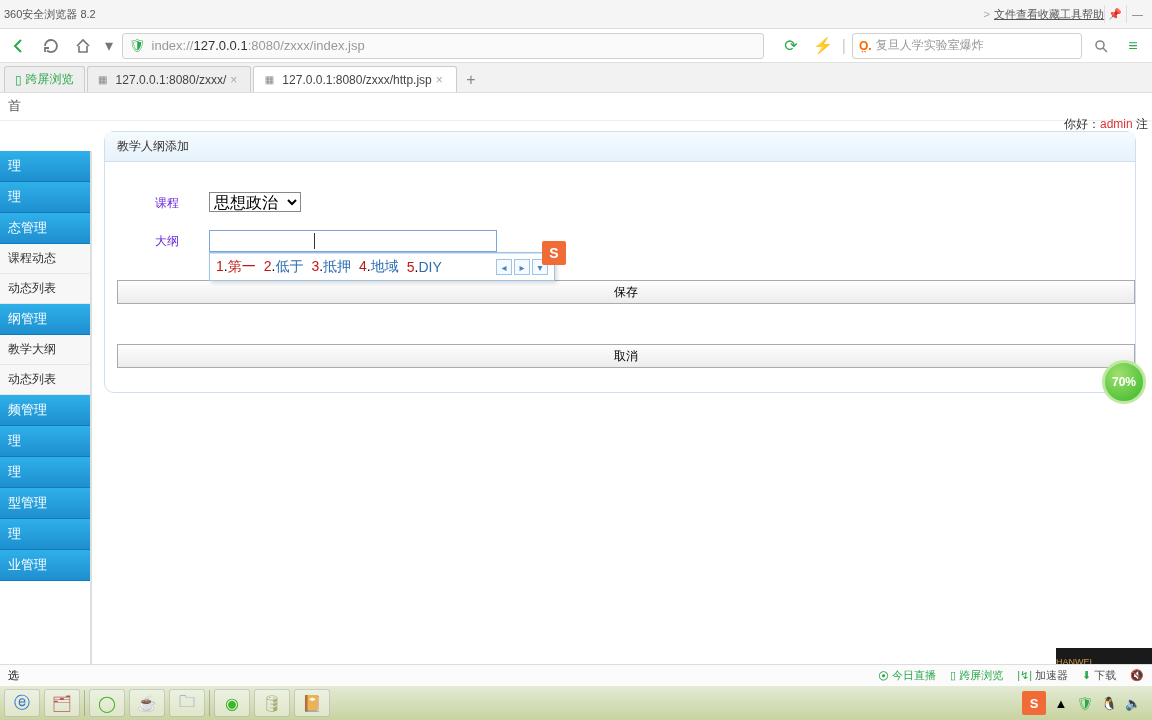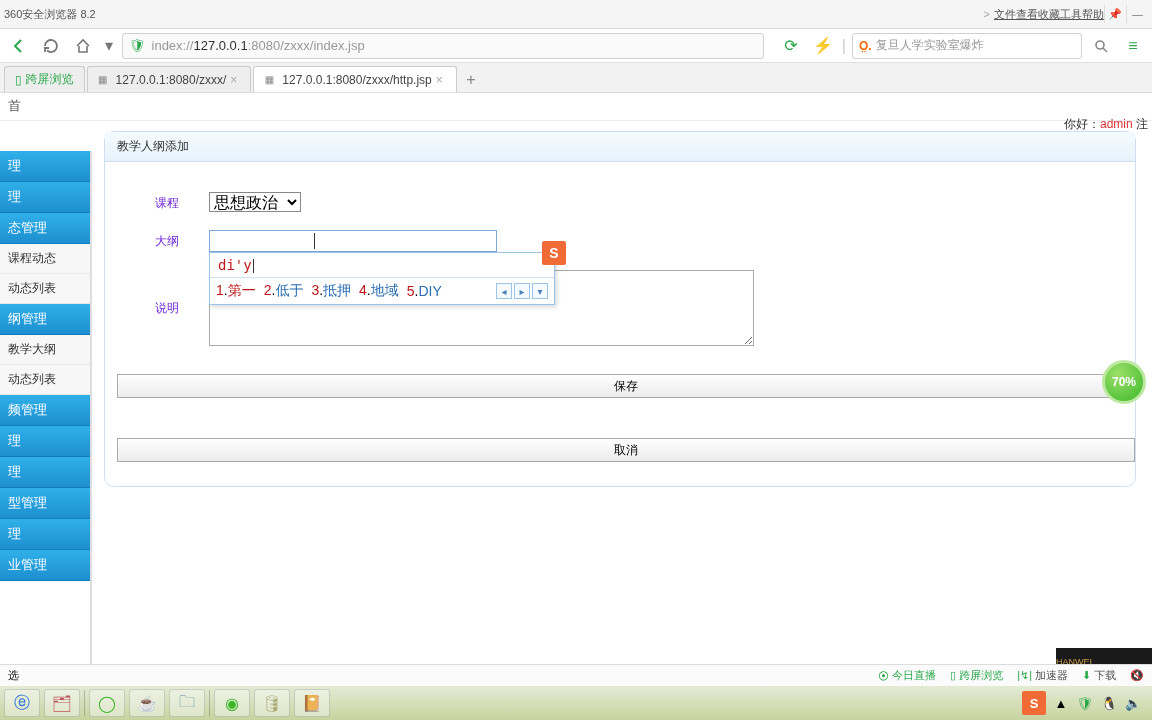--- a/index.html
+++ b/index.html
@@ -205,39 +205,34 @@
           </select>
         </div>
         <div class="row">
           <label>大纲</label>
           <div class="txt-wrap">
             <input class="text-input" style="">
             <span class="caret"></span>
             
             <div class="ime">
               <div class="ime-logo">S</div>
-              <div class="ime-input">di'y</div>
               <div class="ime-cands">
                 <span class="cand first"><span class="num">1</span>.<span class="word">第一</span></span>
                 <span class="cand"><span class="num">2</span>.<span class="word">低于</span></span>
                 <span class="cand"><span class="num">3</span>.<span class="word">抵押</span></span>
                 <span class="cand"><span class="num">4</span>.<span class="word">地域</span></span>
                 <span class="cand"><span class="num">5</span>.<span class="word">DIY</span></span>
                 <div class="ime-nav">
                   <span>◂</span>
                   <span>▸</span>
                   <span>▾</span>
                 </div>
               </div>
             </div>
           </div>
-        </div>
-        <div class="row">
-          <label style="padding-top:30px;">说明</label>
-          <textarea class="textarea" style=""></textarea>
         </div>
       </div>
       <div class="btnrow">
         <button class="btn">保存</button>
         <button class="btn">取消</button>
       </div>
     </div>
   </div>
 </div>
 

